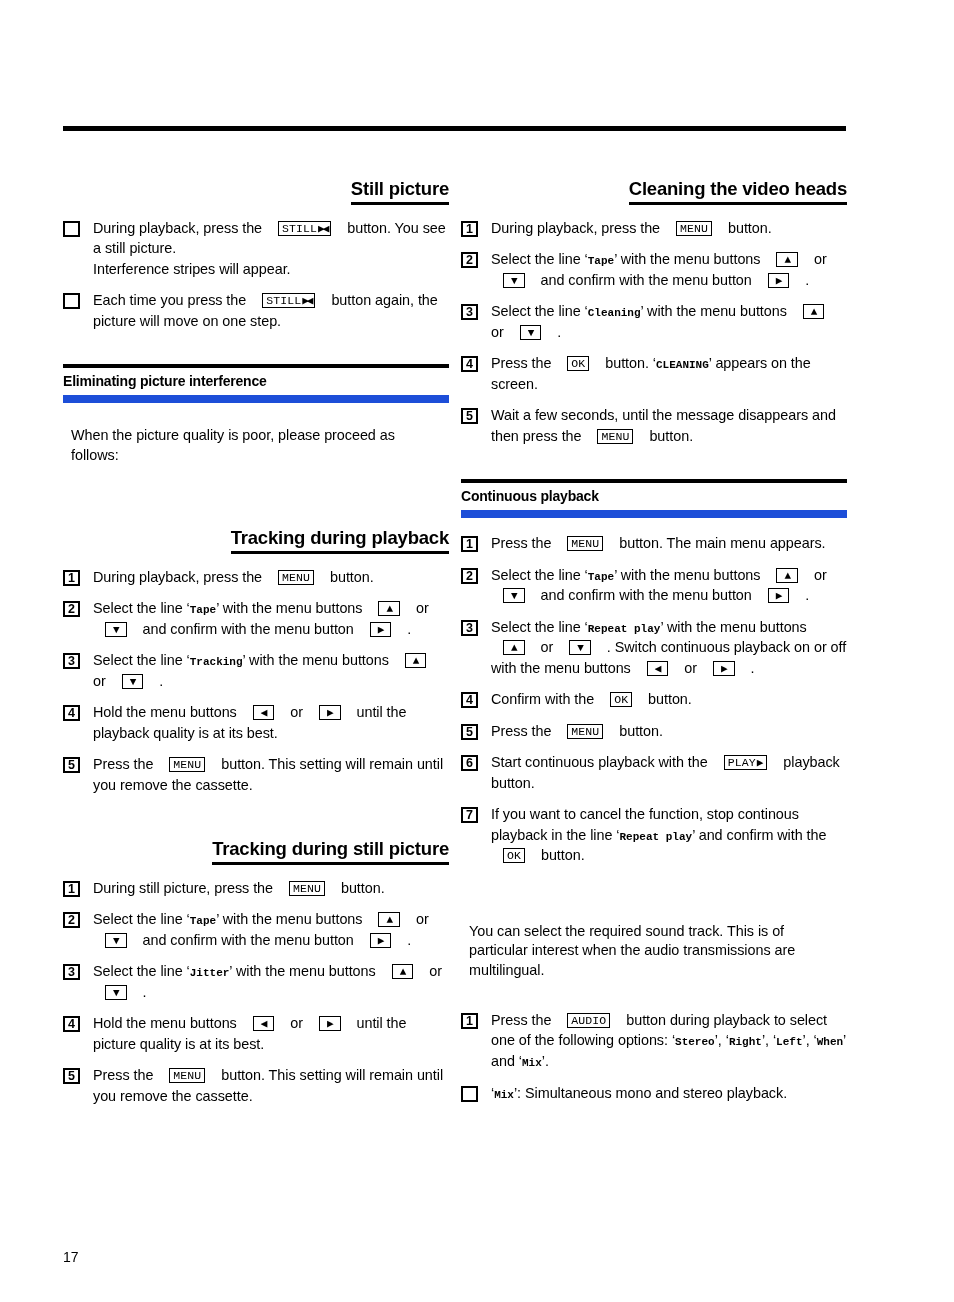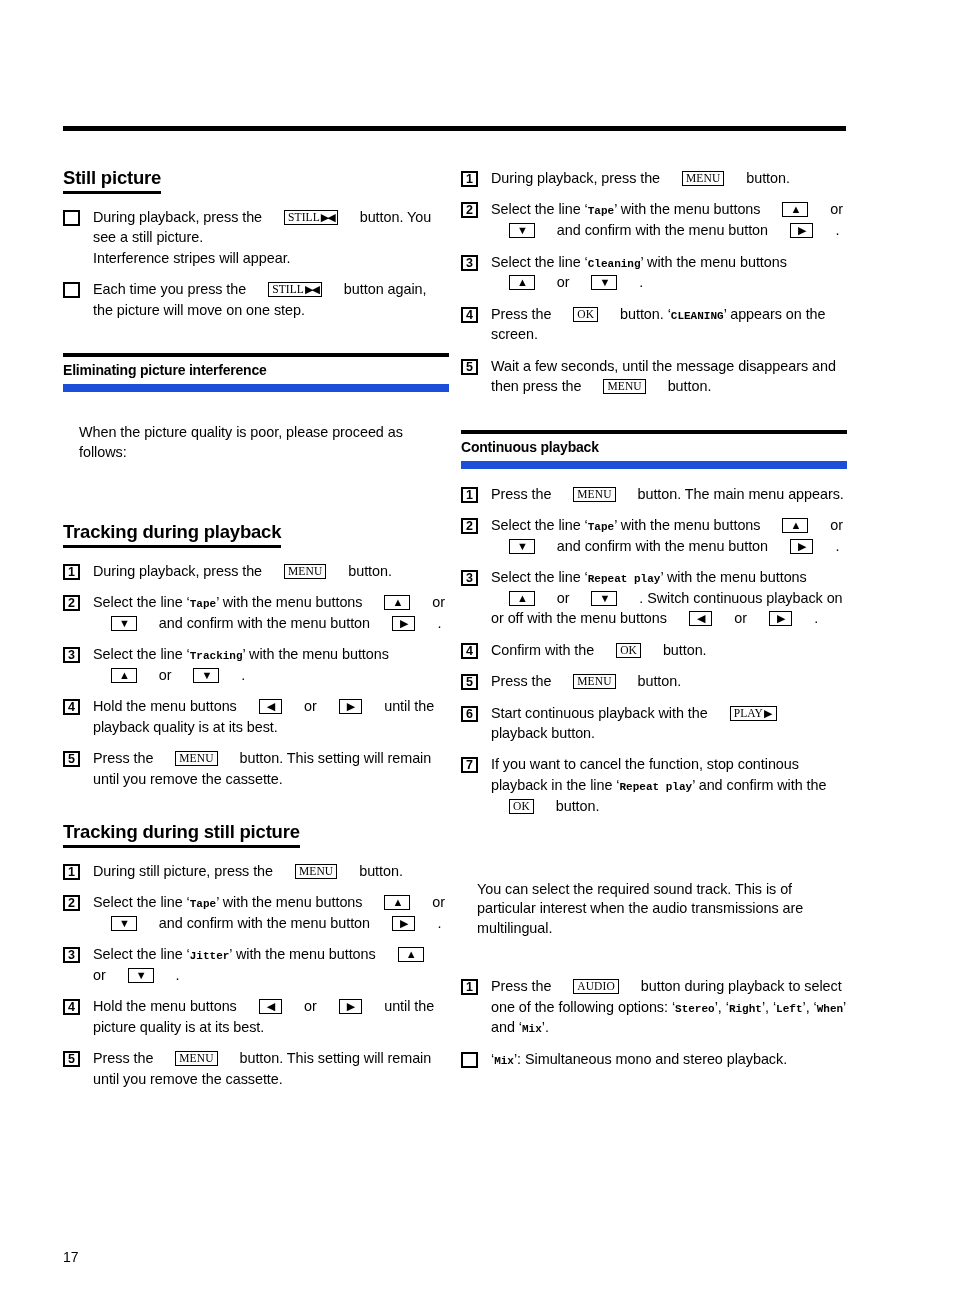--- a/index.html
+++ b/index.html
@@ -47,41 +47,41 @@
   h2.sub {
     font-size: 18.5px;
     font-weight: bold;
     margin: 0 0 9px 0;
     padding: 0 0 2px 0;
     display: inline-block;
     border-bottom: 3px solid #000;
     line-height: 1.12;
     letter-spacing: -0.2px;
   }
-  .subwrap { margin: 0 0 4px 0; }
+  .subwrap { margin: 11px 0 4px 0; text-align: right; }
 
   h2.major {
     font-size: 14px;
     font-weight: bold;
     margin: 0;
     padding: 5px 0 6px 0;
     border-top: 4px solid #000;
     border-bottom: 8px solid #1d4ed8;
     line-height: 1.15;
     letter-spacing: -0.2px;
   }
 
   .spacer-lg { height: 22px; }
   .spacer-md { height: 15px; }
 
   
   p.intro {
     font-size: 14.4px;
     line-height: 1.35;
-    margin: 16px;
+    margin: 8px;
     letter-spacing: -0.05px;
   }
 
   
   .step {
     display: flex;
     align-items: flex-start;
     margin: 0 0 11px 0;
     font-size: 14.4px;
     line-height: 1.42;
@@ -106,24 +106,24 @@
   .marker.box {
     
   }
   .step-body { flex: 1 1 auto; }
 
   
   .key {
     display: inline-block;
     border: 1.6px solid #000;
     padding: 0px 3px 0px 3px;
-    margin: 0 18px;
+    margin: 0 12px;
     font-size: 11.5px;
     line-height: 13px;
-    font-family: Liberation Serif, serif;
+    font-family: Liberation Mono, monospace;
     letter-spacing: 0.1px;
     vertical-align: 1px;
     white-space: nowrap;
   }
   .key .tri {
     font-size: 11px;
     line-height: 11px;
     display: inline-block;
     vertical-align: 0px;
   }
@@ -213,20 +213,21 @@
         <div class="marker">4</div>
         <div class="step-body">Hold the menu buttons <span class="key arrow"><span class="tri">◀</span></span> or <span class="key arrow"><span class="tri">▶</span></span> until the picture quality is at its best.</div>
       </div>
       <div class="step">
         <div class="marker">5</div>
         <div class="step-body">Press the <span class="key"><span>MENU</span></span> button. This setting will remain until you remove the cassette.</div>
       </div>
       <div class="spacer-lg"></div>
     </div>
   <div class="col col-right" id="col-right">
+      <div class="subwrap"><h2 class="sub">Cleaning the video heads</h2></div>
       <div class="step">
         <div class="marker">1</div>
         <div class="step-body">During playback, press the <span class="key"><span>MENU</span></span> button.</div>
       </div>
       <div class="step">
         <div class="marker">2</div>
         <div class="step-body">Select the line ‘<span class="mono">Tape</span>’ with the menu buttons <span class="key arrow"><span class="tri">▲</span></span> or <span class="key arrow"><span class="tri">▼</span></span> and confirm with the menu button <span class="key arrow"><span class="tri">▶</span></span> .</div>
       </div>
       <div class="step">
         <div class="marker">3</div>

